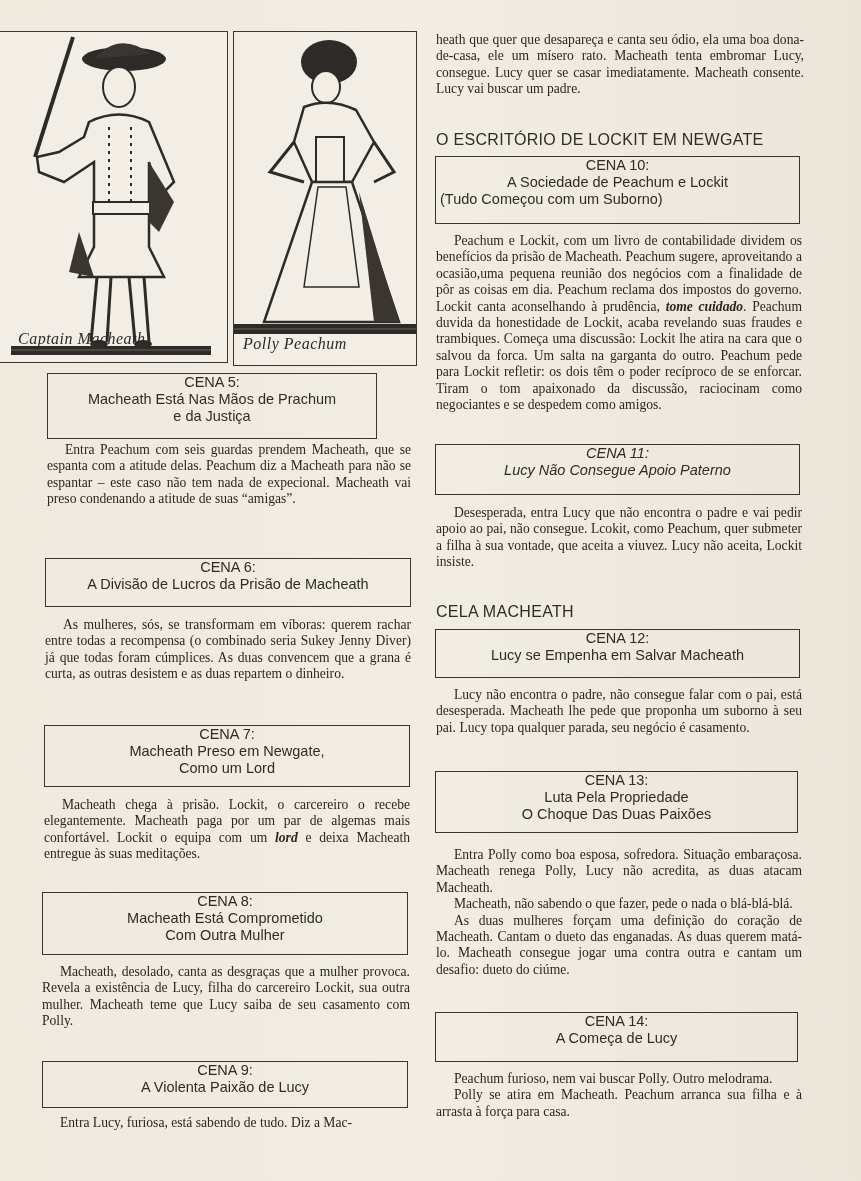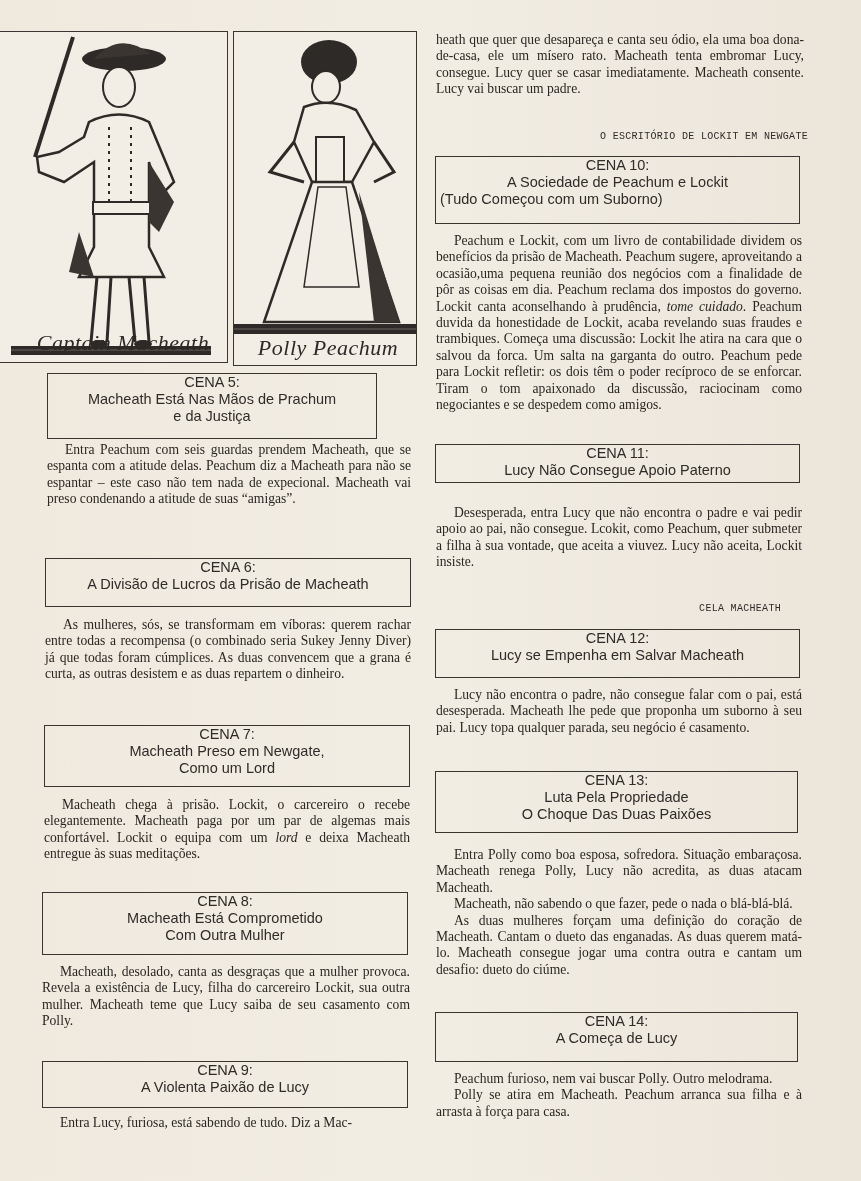--- a/index.html
+++ b/index.html
@@ -11,44 +11,44 @@
   .page { position: absolute; inset: 0; background: linear-gradient(90deg, #efe9de 0%, #f2ede3 50%, #ebe5da 100%); }
   .col { position: absolute; }
   .col-left { left: 0; top: 0; width: 430px; }
   .col-right { left: 436px; top: 0; width: 372px; }
 
   .illus { position: absolute; border: 1.5px solid #3a3531; background: #f3eee5; }
   .illus svg { position: absolute; left: 0; top: 0; }
   .caption {
     position: absolute; left: 0; right: 4px;
     font-family: "Liberation Serif", serif; font-style: italic;
-    font-size: 22px; color: #2d2926; letter-spacing: 0.5px; text-align: center;
+    font-size: 16px; color: #2d2926; letter-spacing: 0.5px;
   }
 
   .scene-box {
     position: absolute; border: 1.3px solid #3a3531;
     font-family: "Liberation Sans", sans-serif; color: #2f2b28;
     text-align: center; font-size: 14.5px; line-height: 17px;
     box-sizing: border-box; 
   }
   .scene-box .num { display: block; }
   .scene-box .line { display: block; }
 
   .para {
     position: absolute;
     font-family: "Liberation Serif", serif; font-size: 13.6px; line-height: 16.4px;
     color: #2b2622; text-align: justify; margin: 0;
   }
   .para p { margin: 0; text-indent: 18px; }
   .para p.noindent { text-indent: 0; }
-  .para em { font-style: italic; }
+  .para em { font-style: italic; font-weight: bold; }
 
   .section-heading {
-    position: absolute; font-family: Liberation Mono, monospace;
-    font-size: 10px; color: #2f2b28; letter-spacing: 0.3px; text-align: right;
+    position: absolute; font-family: Liberation Sans, sans-serif;
+    font-size: 16px; color: #2f2b28; letter-spacing: 0.3px; text-align: left;
   }
 </style>
 </head>
 <body>
 
 <div class="page">
 
   <div class="col col-left">
 
     <div class="illus" style="left:-2px; top:31px; width:228px; height:330px;">
@@ -155,21 +155,21 @@
 
     <div class="scene-box" style="left:-1px; top:156px; width:365px; height:68px;">
       <span class="num">CENA 10:</span>
       <span class="line">A Sociedade de Peachum e Lockit</span>
       <span class="line" style="text-align:left; padding-left:4px;">(Tudo Começou com um Suborno)</span>
     </div>
     <div class="para" style="left:0; top:233px; width:366px;">
       <p><span>Peachum e Lockit, com um livro de contabilidade dividem os benefícios da prisão de Macheath. Peachum sugere, aproveitando a ocasião,uma pequena reunião dos negócios com a finalidade de pôr as coisas em dia. Peachum reclama dos impostos do governo. Lockit canta aconselhando à prudência, </span><em>tome cuidado</em><span>. Peachum duvida da honestidade de Lockit, acaba revelando suas fraudes e trambiques. Começa uma discussão: Lockit lhe atira na cara que o salvou da forca. Um salta na garganta do outro. Peachum pede para Lockit refletir: os dois têm o poder recíproco de se enforcar. Tiram o tom apaixonado da discussão, raciocinam como negociantes e se despedem como amigos.</span></p>
     </div>
 
-    <div class="scene-box" style="left:-1px; top:444px; width:365px; height:39px;">
+    <div class="scene-box" style="left:-1px; top:444px; width:365px; height:51px;font-style:italic;">
       <span class="num">CENA 11:</span>
       <span class="line">Lucy Não Consegue Apoio Paterno</span>
     </div>
     <div class="para" style="left:0; top:505px; width:366px;">
       <p>Desesperada, entra Lucy que não encontra o padre e vai pedir apoio ao pai, não consegue. Lcokit, como Peachum, quer submeter a filha à sua vontade, que aceita a viuvez. Lucy não aceita, Lockit insiste.</p>
     </div>
 
     <div class="section-heading" style="left:0; top:603px; width:345px;">CELA MACHEATH</div>
 
     <div class="scene-box" style="left:-1px; top:629px; width:365px; height:49px;">

